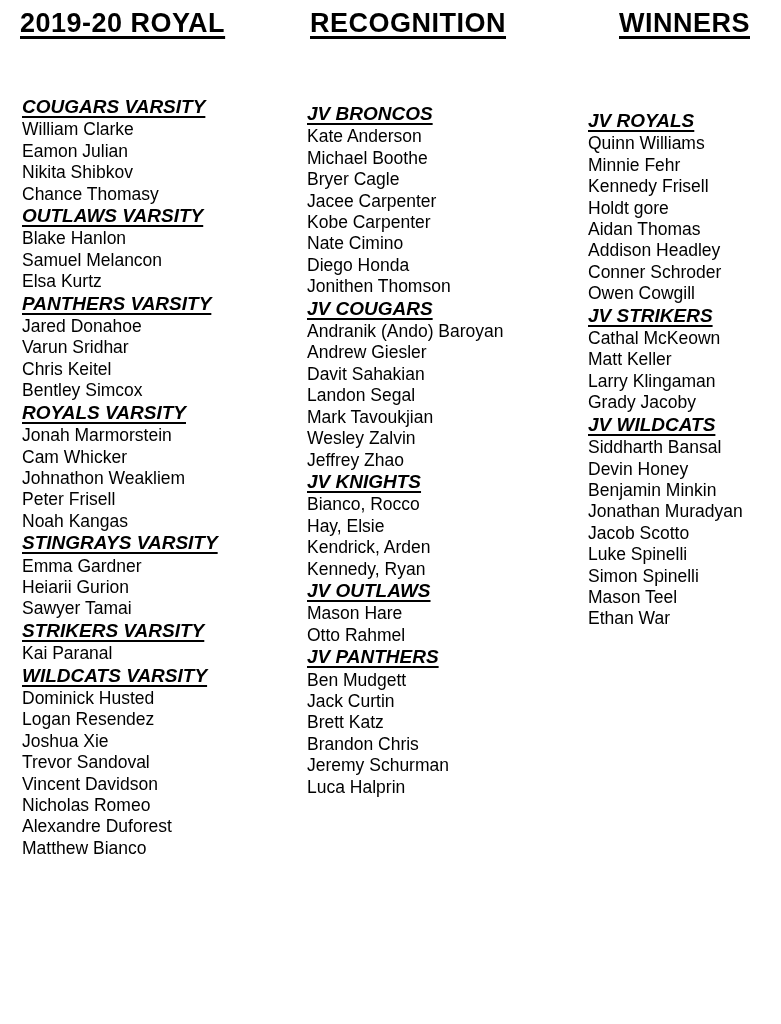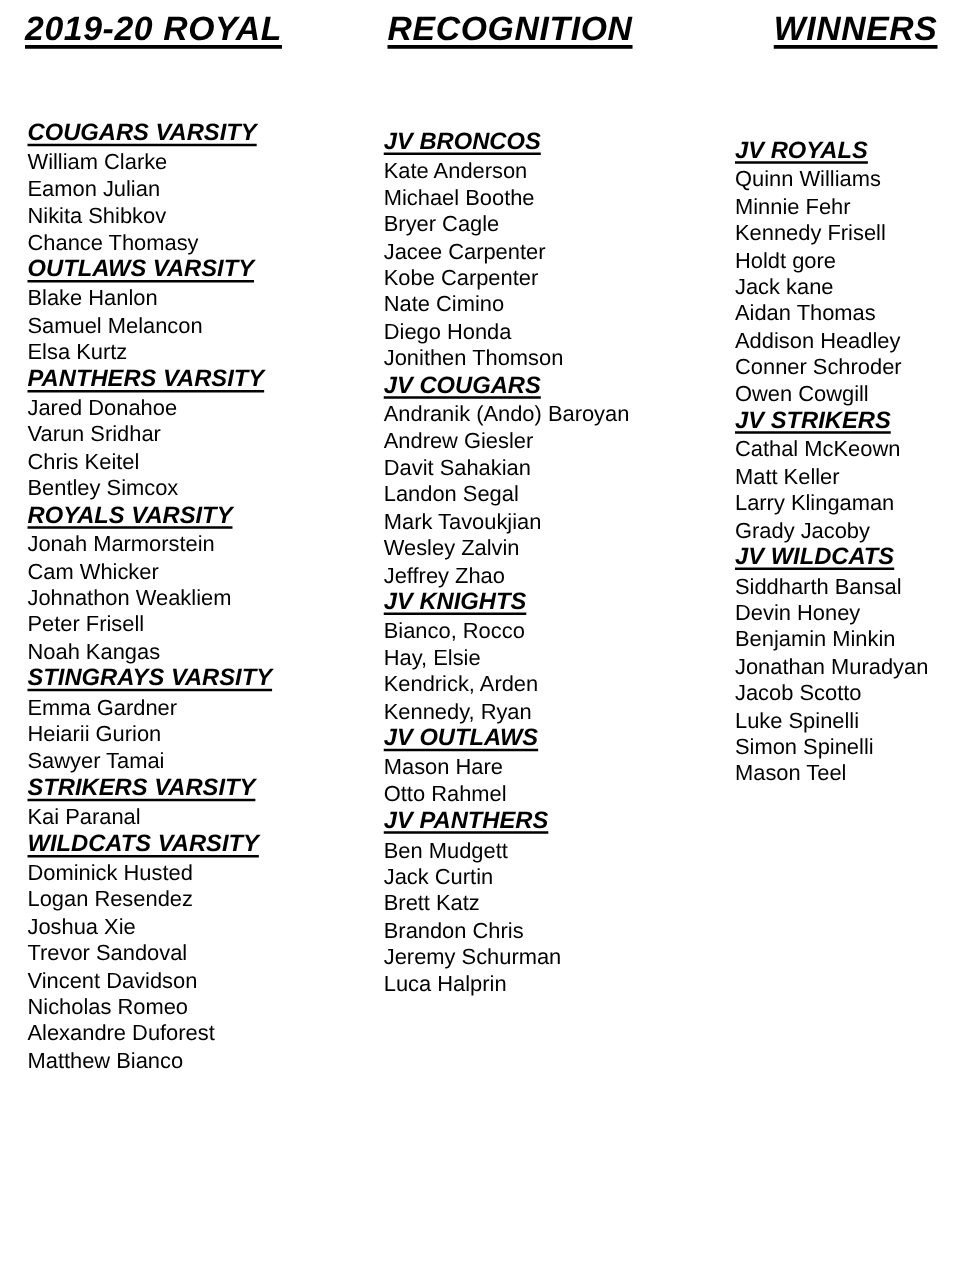--- a/index.html
+++ b/index.html
@@ -14,21 +14,20 @@
     background: #ffffff;
     color: #000000;
     font-family: "Liberation Sans", "DejaVu Sans", sans-serif;
     overflow: hidden;
   }
   .title-part {
     position: absolute;
     top: 8px;
     font-size: 27px;
     font-weight: bold;
-    font-style: italic;
     text-decoration: underline;
     text-decoration-thickness: 3px;
     text-underline-offset: 4px;
     white-space: nowrap;
     letter-spacing: 0.5px;
   }
   .title-1 { left: 20px; }
   .title-2 { left: 310px; }
   .title-3 { left: 588px; margin-left: 31px; }
 
@@ -162,21 +161,20 @@
         <div class="player-name">Luca Halprin</div>
       </div>
     </div>
   <div class="column col-3">
       <div class="section">
         <div class="section-header">JV ROYALS</div>
         <div class="player-name">Quinn Williams</div>
         <div class="player-name">Minnie Fehr</div>
         <div class="player-name">Kennedy Frisell</div>
         <div class="player-name">Holdt gore</div>
-        <div class="player-name">Jack kane</div>
         <div class="player-name">Aidan Thomas</div>
         <div class="player-name">Addison Headley</div>
         <div class="player-name">Conner Schroder</div>
         <div class="player-name">Owen Cowgill</div>
       </div>
       <div class="section">
         <div class="section-header">JV STRIKERS</div>
         <div class="player-name">Cathal McKeown</div>
         <div class="player-name">Matt Keller</div>
         <div class="player-name">Larry Klingaman</div>
@@ -185,15 +183,16 @@
       <div class="section">
         <div class="section-header">JV WILDCATS</div>
         <div class="player-name">Siddharth Bansal</div>
         <div class="player-name">Devin Honey</div>
         <div class="player-name">Benjamin Minkin</div>
         <div class="player-name">Jonathan Muradyan</div>
         <div class="player-name">Jacob Scotto</div>
         <div class="player-name">Luke Spinelli</div>
         <div class="player-name">Simon Spinelli</div>
         <div class="player-name">Mason Teel</div>
+        <div class="player-name">Ethan War</div>
       </div>
     </div>
 </div>
 
 </body></html>

